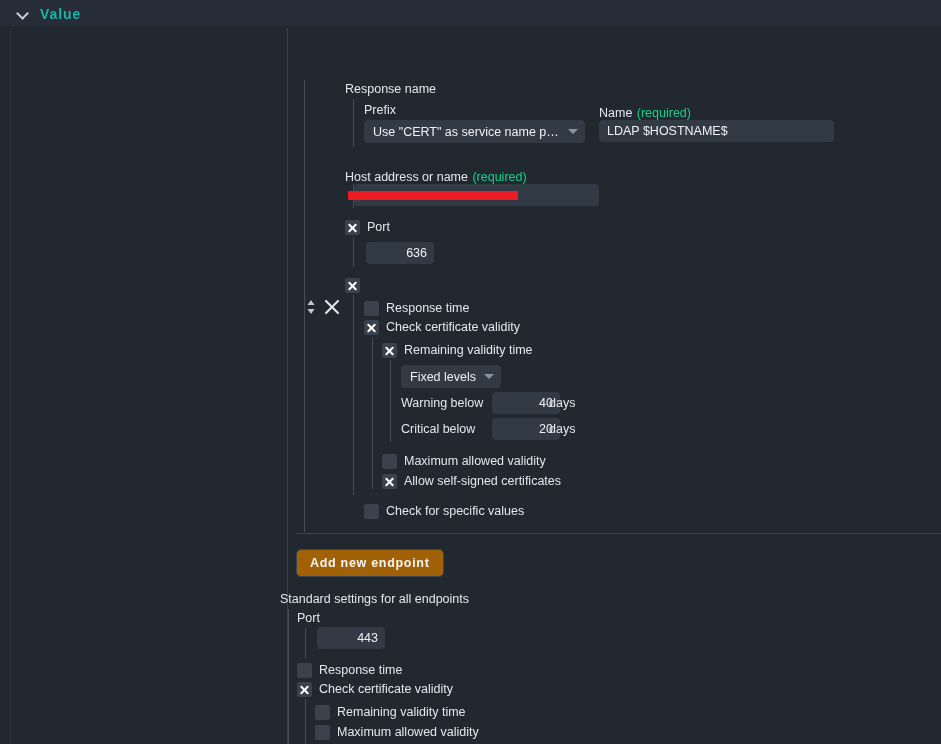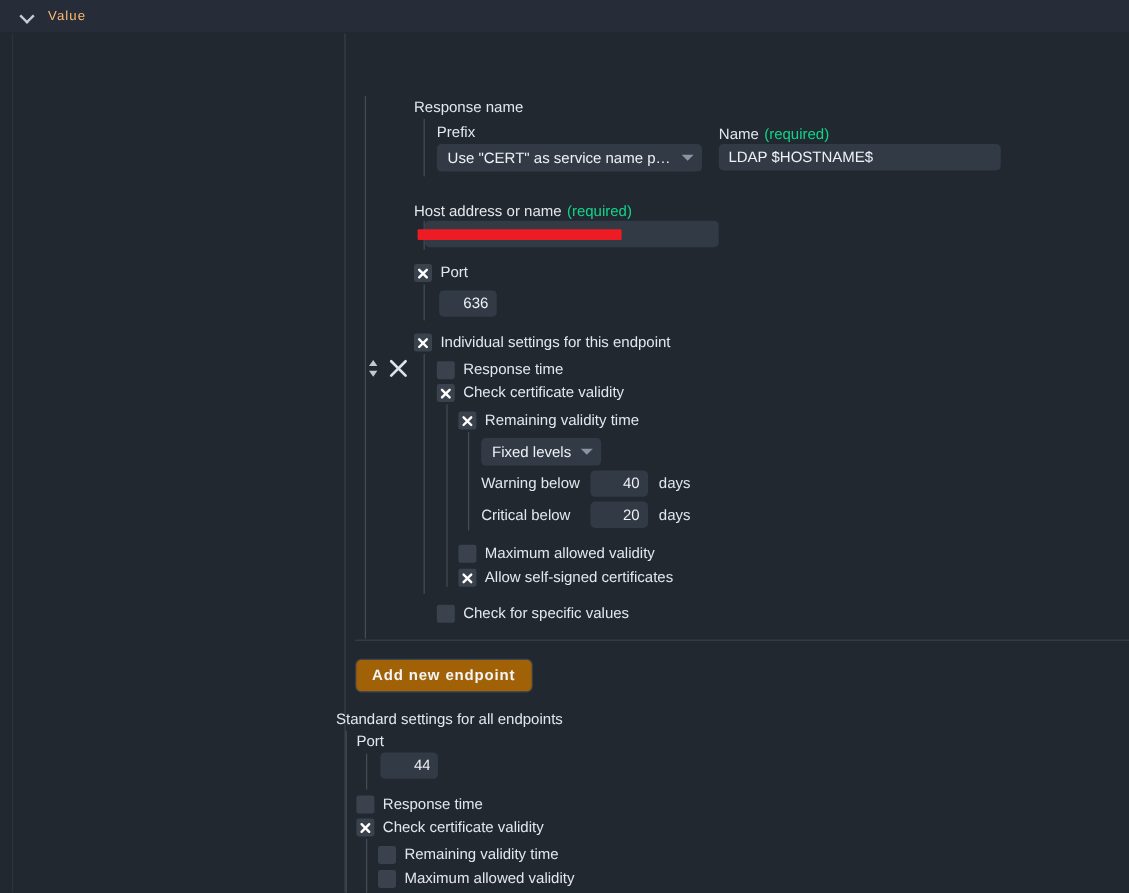--- a/index.html
+++ b/index.html
@@ -30,24 +30,24 @@
   #section-header .chev::before {
     content: "";
     position: absolute;
     left: 1px; top: 1px;
     width: 7px; height: 7px;
     border-right: 2px solid #c9ced6;
     border-bottom: 2px solid #c9ced6;
     transform: rotate(45deg);
   }
   #section-header .title {
-    font-size: 11px;
-    font-weight: normal;
+    font-size: 14px;
+    font-weight: bold;
     letter-spacing: .9px;
-    color: #fdba74;
+    color: #14b8a6;
   }
 
   
   #body {
     position: relative;
     height: 716px;
     width: 941px;
     background: #212830;
   }
   
@@ -102,21 +102,21 @@
     font-size: 12.5px;
     font-family: "Liberation Sans", sans-serif;
     padding: 0 8px;
     outline: none;
   }
   .num {
     background: #323a46;
     border: none;
     border-radius: 4px;
     height: 22px;
-    width: 48px;
+    width: 68px;
     color: #eef1f5;
     font-size: 12.5px;
     font-family: "Liberation Sans", sans-serif;
     text-align: right;
     padding: 0 7px;
     outline: none;
   }
 
   
   .dd {
@@ -241,21 +241,20 @@
 
     <div class="abs cb" style="left:49px; top:192px;">
       <span class="box on"></span>
       <span class="lbl">Port</span>
     </div>
     <div class="guide" style="left:57px; top:209px; height:30px;"></div>
     <input class="num abs" style="left: 70px; top: 214px;" value="636">
 
     <div class="abs cb" style="left:49px; top:250px;">
       <span class="box on"></span>
-      <span class="lbl">Individual settings for this endpoint</span>
     </div>
 
     <div class="icon-btn" style="left:6px; top:269px; width:18px; height:20px;">
       <svg width="18" height="20" viewBox="0 0 18 20">
         <path d="M9 3 L5.5 8 L12.5 8 Z" fill="#c3c9d2"></path>
         <path d="M9 17 L5.5 12 L12.5 12 Z" fill="#c3c9d2"></path>
       </svg>
     </div>
     <div class="icon-btn" style="left:26px; top:269px; width:20px; height:20px;">
       <svg width="20" height="20" viewBox="0 0 20 20">

